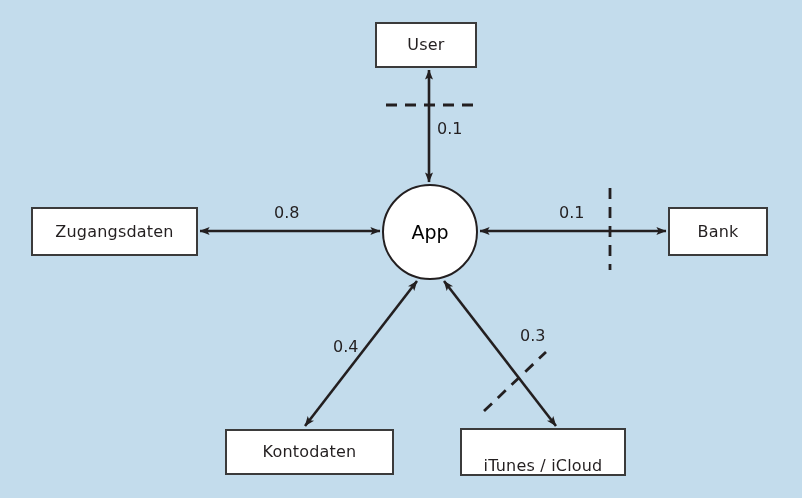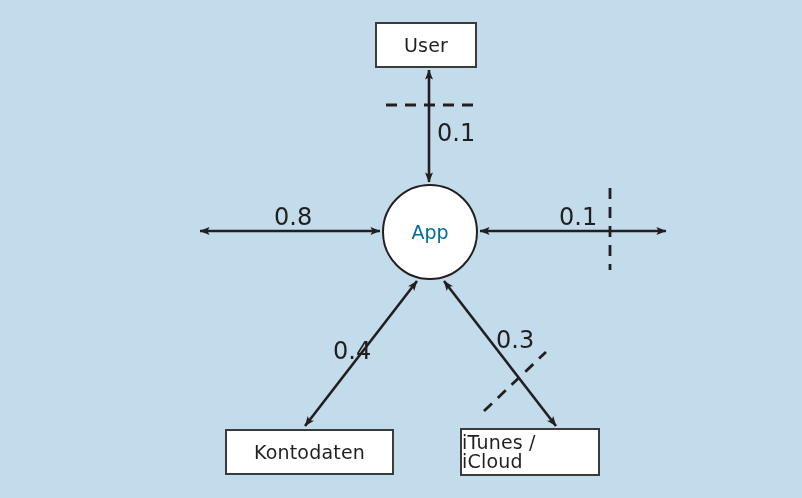--- a/index.html
+++ b/index.html
@@ -24,41 +24,41 @@
   }
   .node-box {
     position: absolute;
     background: #ffffff;
     border: 2px solid #3b3b3b;
     box-sizing: border-box;
     display: flex;
     align-items: center;
     justify-content: center;
     color: #231f20;
-    font-size: 19px;
+    font-size: 16px;
     letter-spacing: 0.2px;
     line-height: 1;
   }
   .node-circle {
     position: absolute;
     background: #ffffff;
     border: 2px solid #231f20;
     border-radius: 50%;
     box-sizing: border-box;
     display: flex;
     align-items: center;
     justify-content: center;
-    color: #0369a1;
+    color: #000000;
     font-size: 19px;
     line-height: 1;
   }
   .edge-label {
     position: absolute;
     color: #231f20;
-    font-size: 24px;
+    font-size: 16px;
     line-height: 1;
     white-space: nowrap;
   }
 </style>
 </head>
 <body>
 
 <div id="diagram-root">
 
   <svg id="diagram-svg" viewBox="0 0 802 498">
@@ -83,33 +83,39 @@
 
     <line x1="386" y1="105" x2="473" y2="105" stroke="#231f20" stroke-width="2.8" stroke-dasharray="11 8"></line>
     <line x1="610" y1="188" x2="610" y2="270" stroke="#231f20" stroke-width="2.8" stroke-dasharray="11 8"></line>
     <line x1="484" y1="411" x2="546" y2="352" stroke="#231f20" stroke-width="2.8" stroke-dasharray="11 8"></line>
   </svg>
 
   <div class="node-box" style="left:375px; top:22px; width:102px; height:46px;">
     <span>User</span>
   </div>
 
+  <div class="node-box" style="left:31px; top:207px; width:167px; height:49px;">
+    <span>Zugangsdaten</span>
+  </div>
 
   <div class="node-circle" style="left:382px; top:184px; width:96px; height:96px;">
     <span>App</span>
   </div>
 
+  <div class="node-box" style="left:668px; top:207px; width:100px; height:49px;">
+    <span>Bank</span>
+  </div>
 
   <div class="node-box" style="left:225px; top:429px; width:169px; height:46px;">
     <span>Kontodaten</span>
   </div>
 
-  <div class="node-box" style="left:460px; top:428px; width:140px; height:48px;">
+  <div class="node-box" style="left:460px; top:428px; width:166px; height:48px;align-items:flex-end;">
     <span>iTunes / iCloud</span>
   </div>
 
   <div class="edge-label" style="left:437px; top:121px;">0.1</div>
   <div class="edge-label" style="left:274px; top:205px;">0.8</div>
   <div class="edge-label" style="left:559px; top:205px;">0.1</div>
   <div class="edge-label" style="left:333px; top:339px;">0.4</div>
-  <div class="edge-label" style="left:496px; top:328px;">0.3</div>
+  <div class="edge-label" style="left:520px; top:328px;">0.3</div>
 
 </div>
 
 </body></html>

